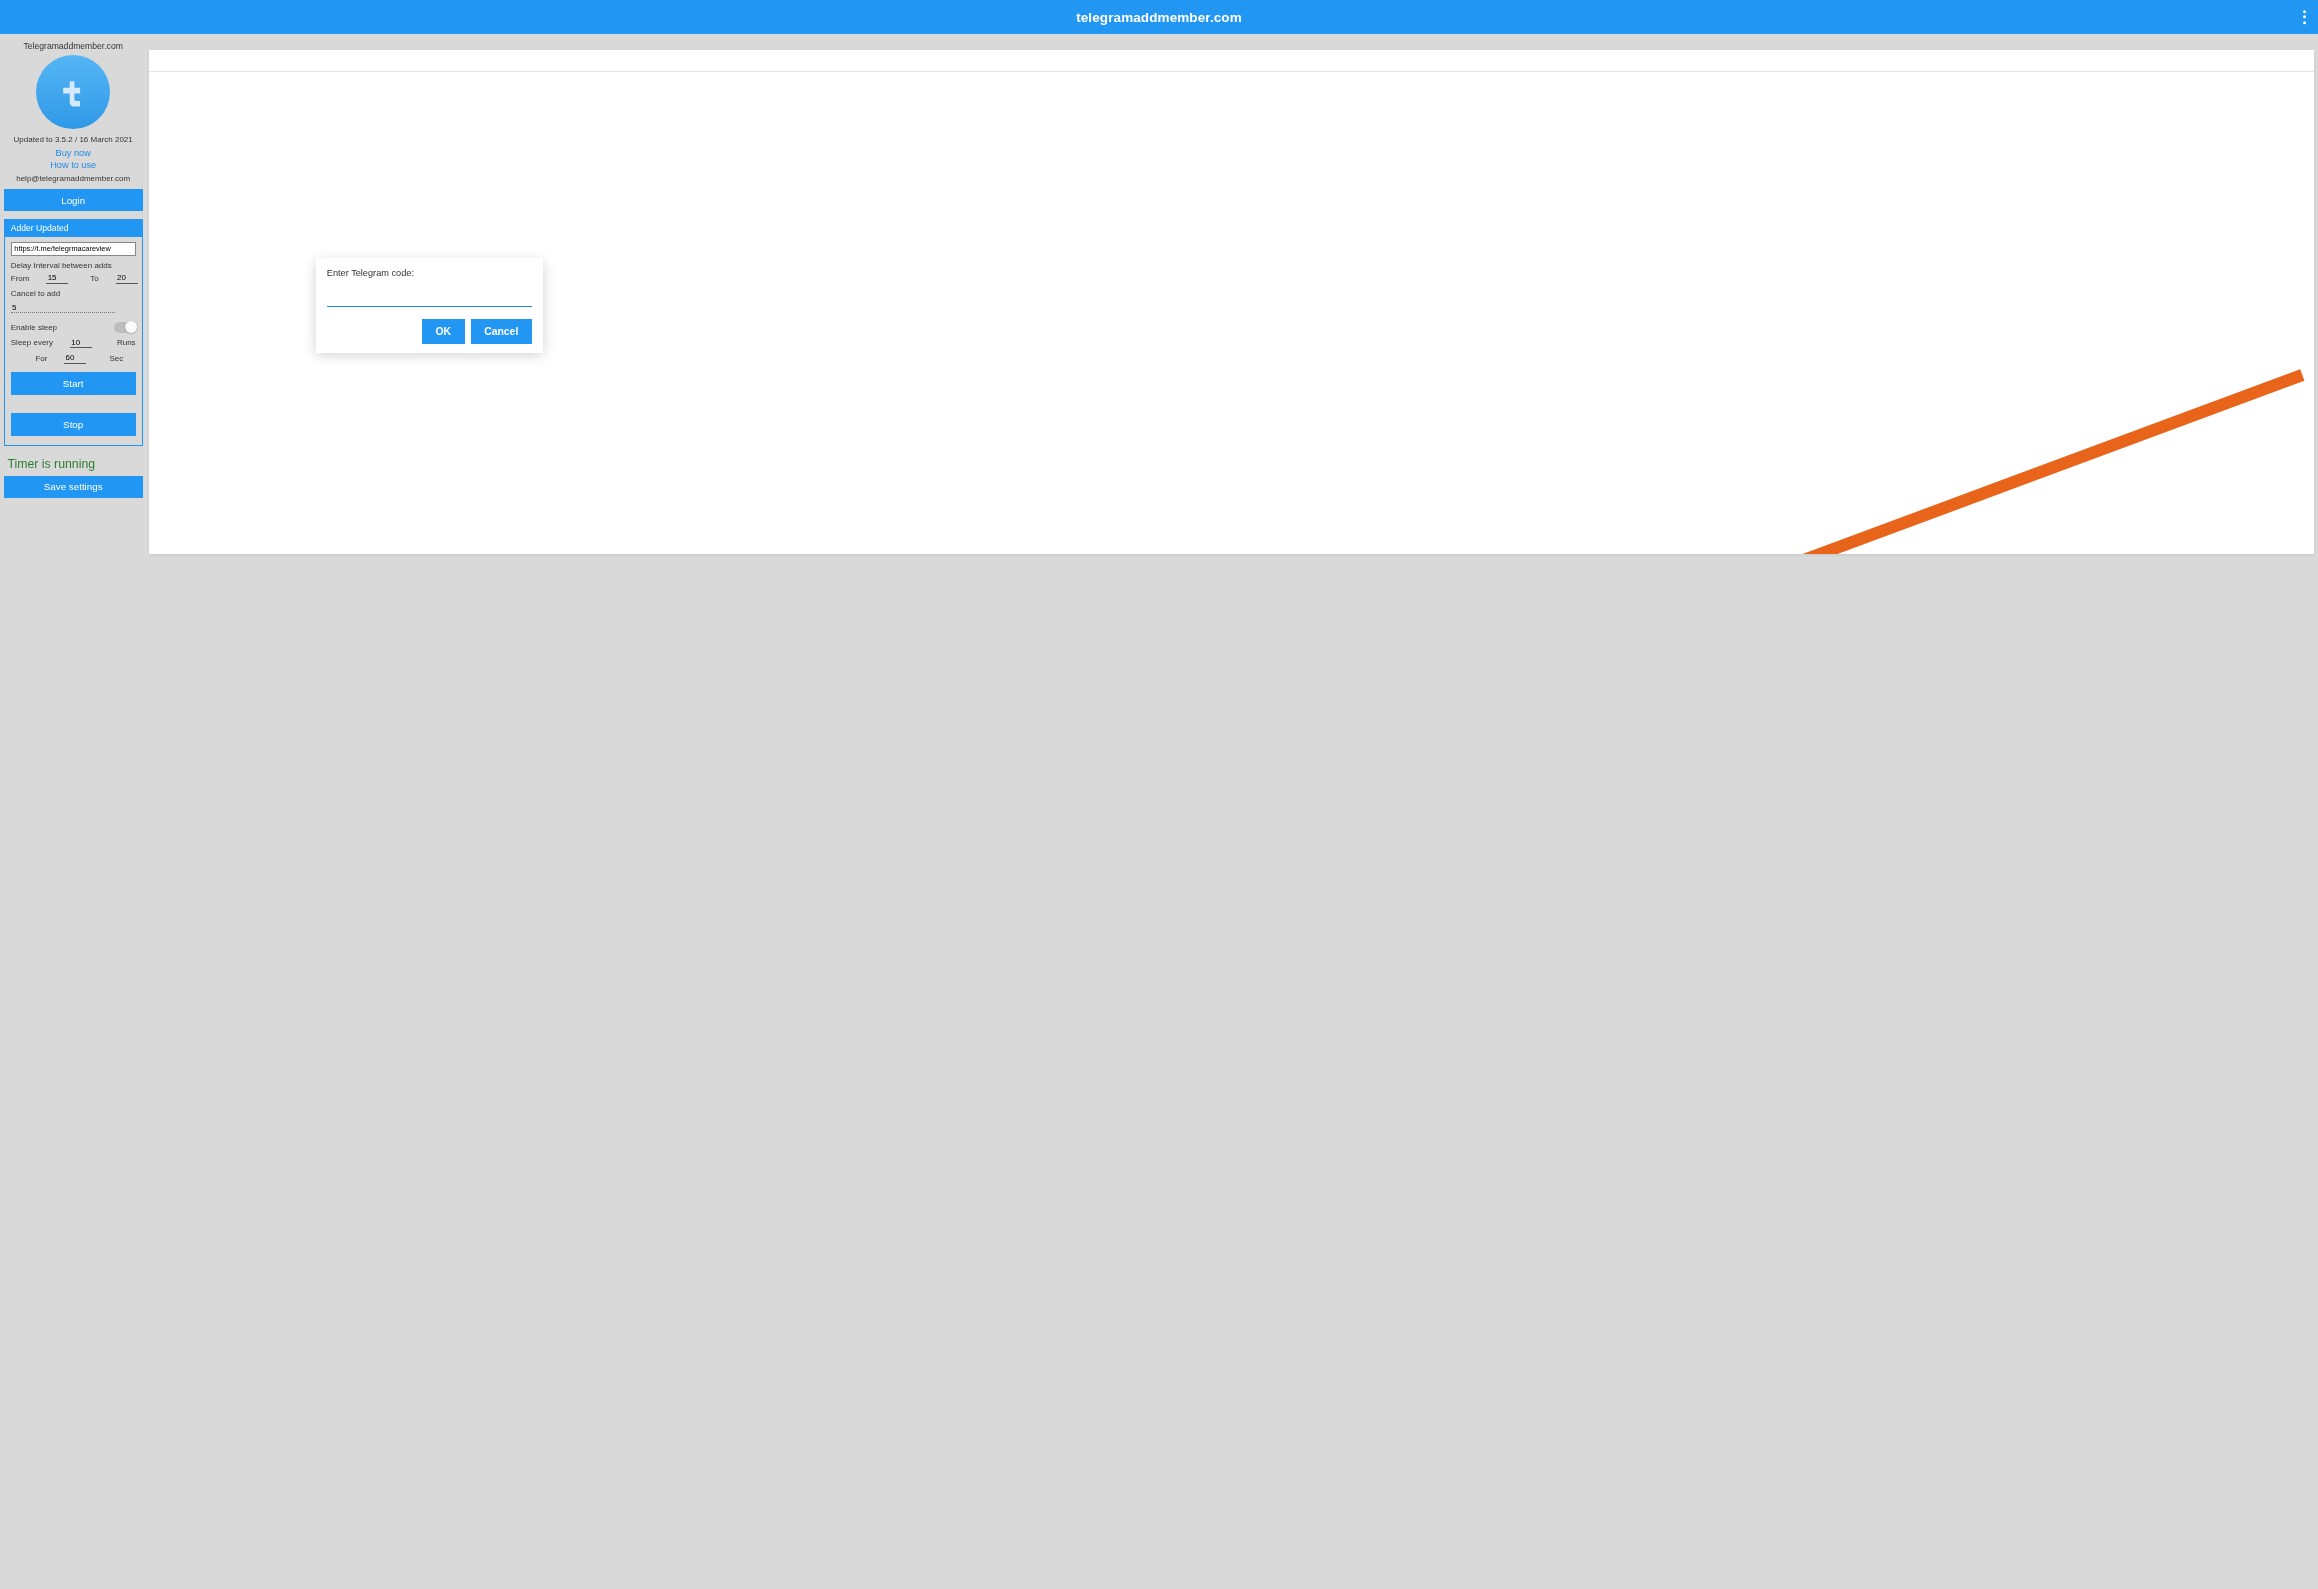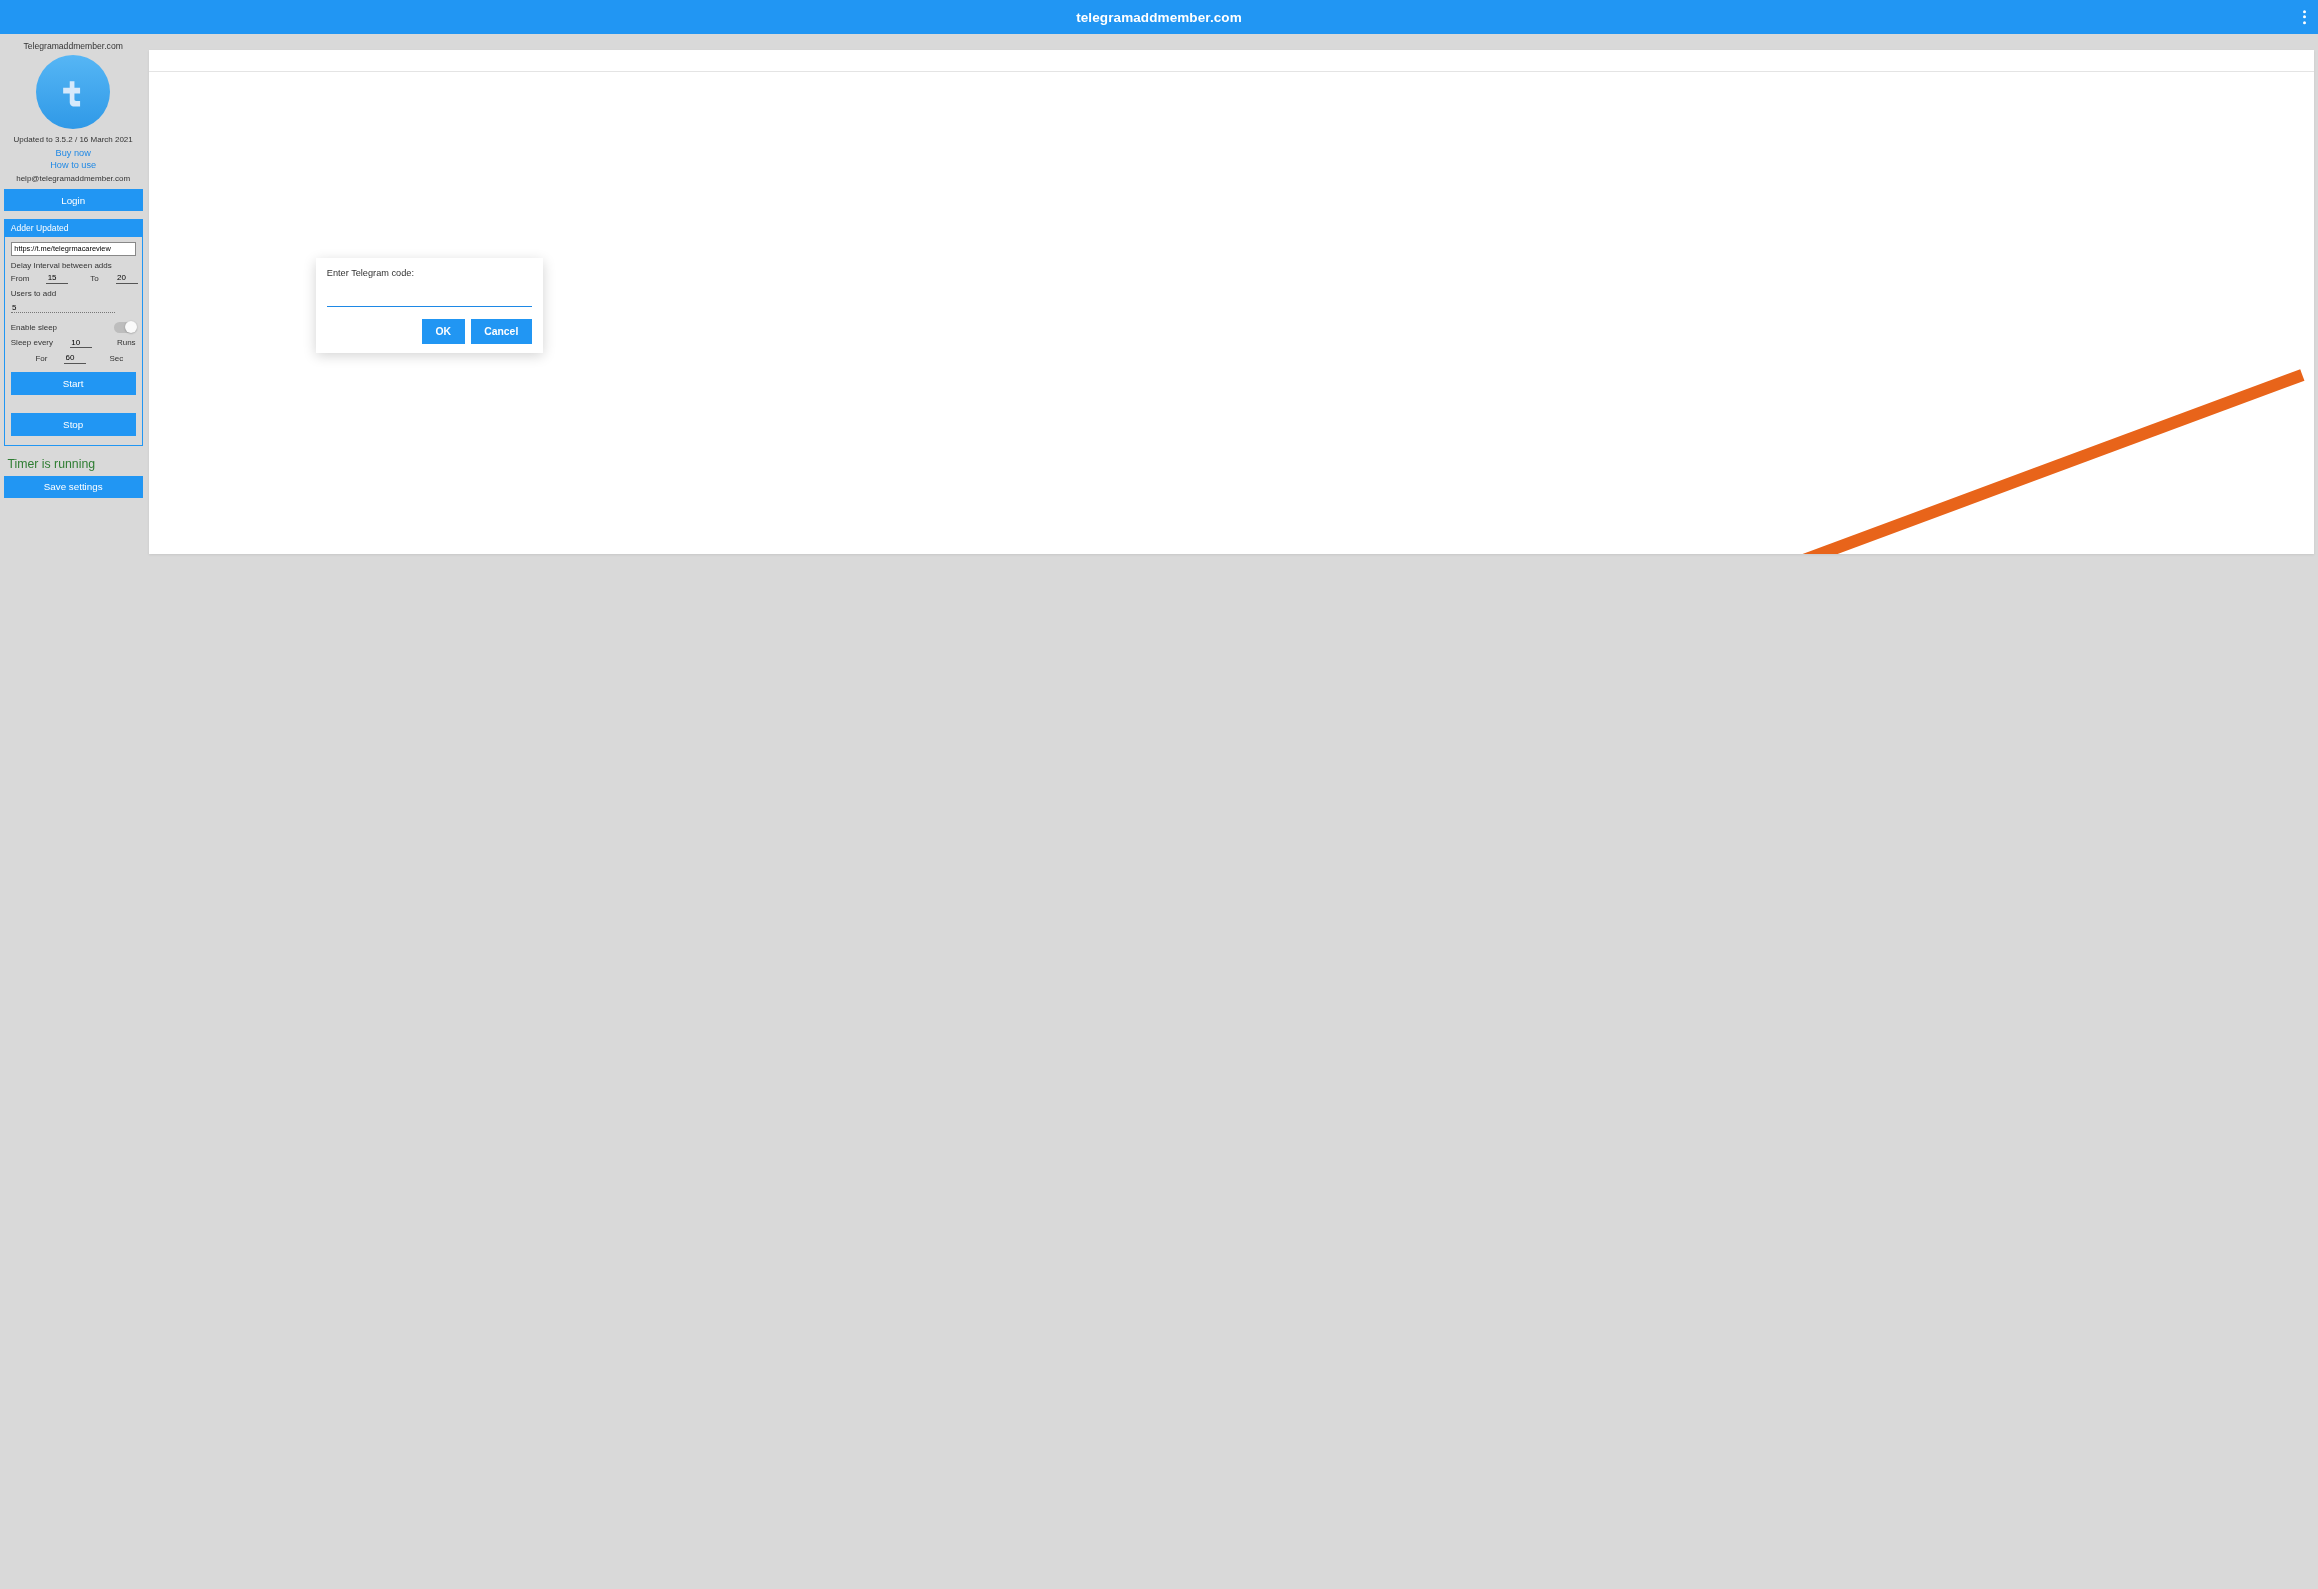--- a/index.html
+++ b/index.html
@@ -229,21 +229,21 @@
       <div class="panel-body">
         <input class="url-input" value="https://t.me/telegrmacareview" style="">
         <div class="section-label">Delay Interval between adds</div>
         <div class="row">
           <label>From</label>
           <input class="num" value="15" style="">
           <label style="margin-left:4.9px;">To</label>
           <input class="num" value="20" style="">
         </div>
 
-        <div class="section-label">Users to add</div>
+        <div class="section-label">Cancel to add</div>
         <input class="num-wide" value="5" style="">
 
         <div class="row" style="margin-top:8.6px; justify-content:space-between;">
           <label>Enable sleep</label>
           <div class="toggle">
               <div class="knob"></div>
             </div>
         </div>
 
         <div class="row" style="margin-top:4.9px;">

